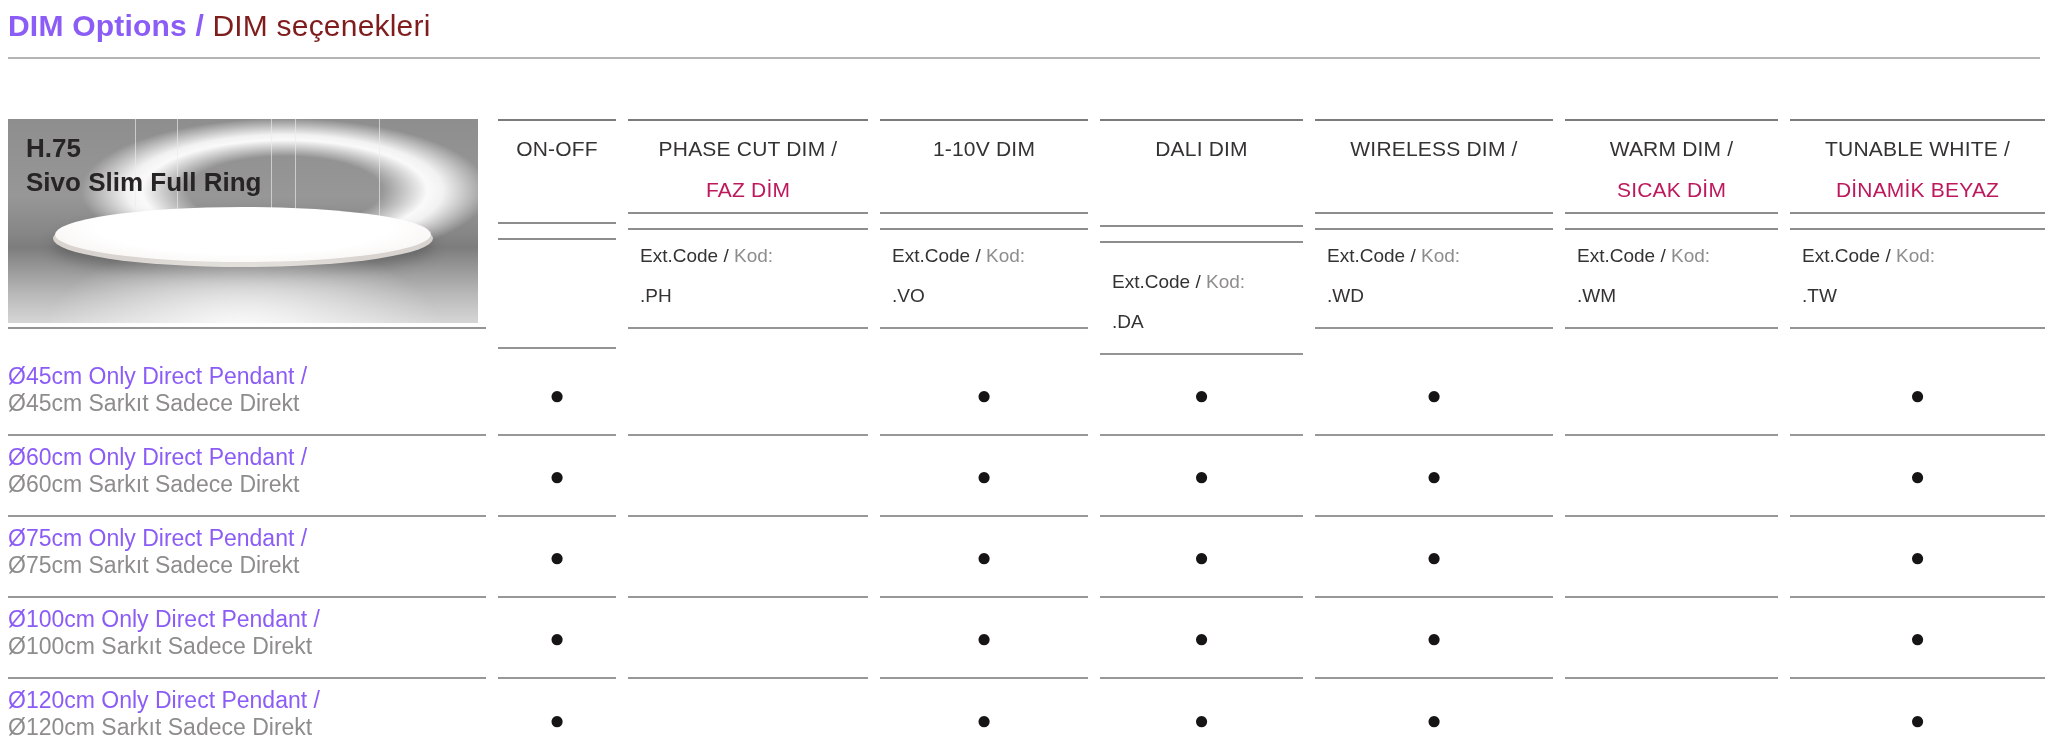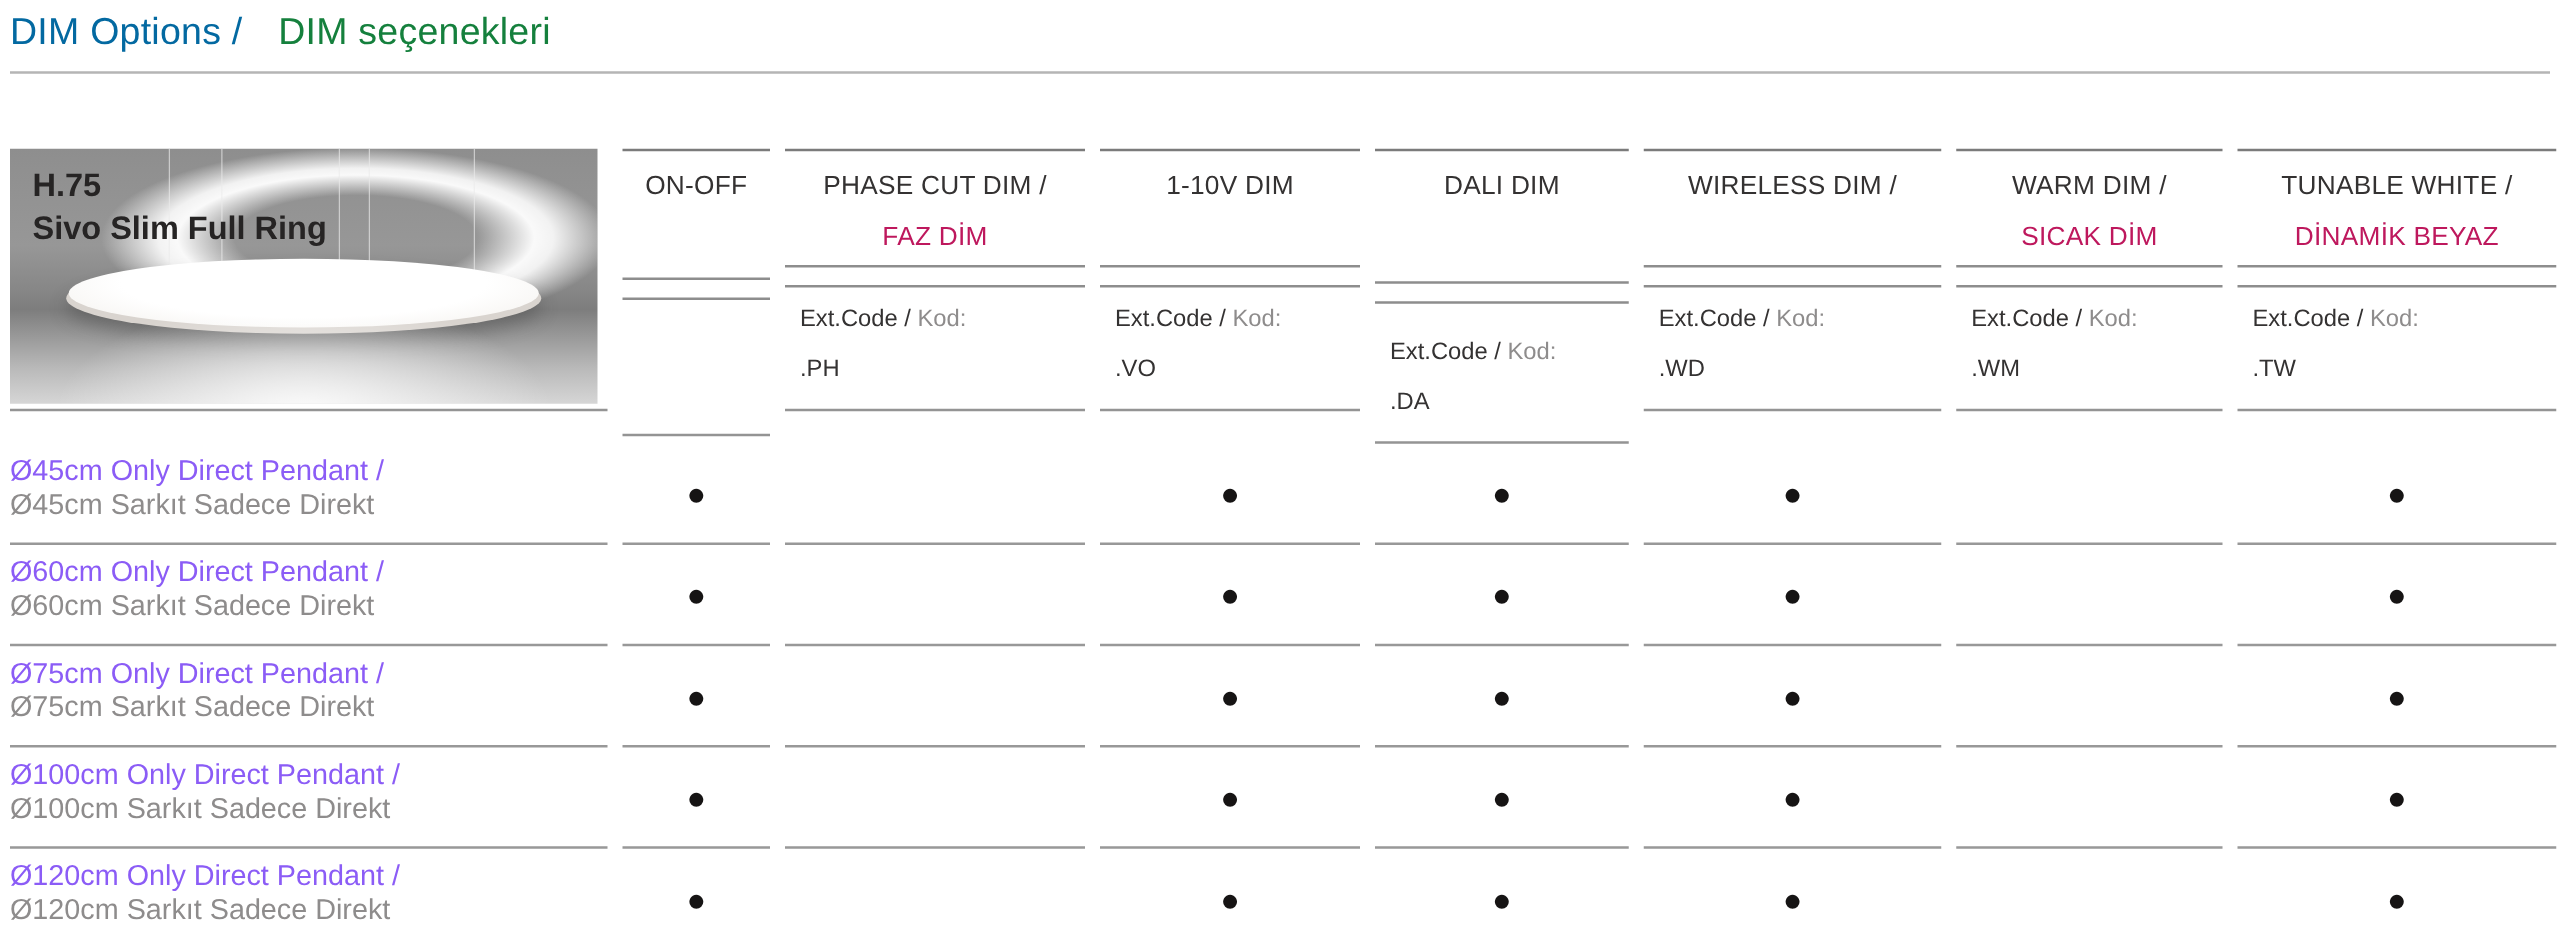--- a/index.html
+++ b/index.html
@@ -10,22 +10,22 @@
     -webkit-font-smoothing:antialiased;
   }
   .page { padding:0 8px; width:2048px; }
 
   
   .title-bar {
     padding:9px 0 14px 0;
     border-bottom:2px solid #b5b5b5;
     font-size:30px; letter-spacing:0.2px;
   }
-  .t-en { font-weight:normal; color:#0369a1; }
-  .t-tr { color:#15803d;margin-left:20px; }
+  .t-en { font-weight:bold; color:#8b5cf6; }
+  .t-tr { color:#7f1d1d; }
 
   
   .table { margin-top:60px; border-bottom:3px solid #6d6d6d; }
   .hrow, .trow { display:flex; column-gap:12px; }
 
   
   .c0 { width:478px; flex:0 0 478px; }
   .c1 { width:118px; flex:0 0 118px;gap:10px; }
   .c2 { width:240px; flex:0 0 240px; }
   .c3 { width:208px; flex:0 0 208px; }

